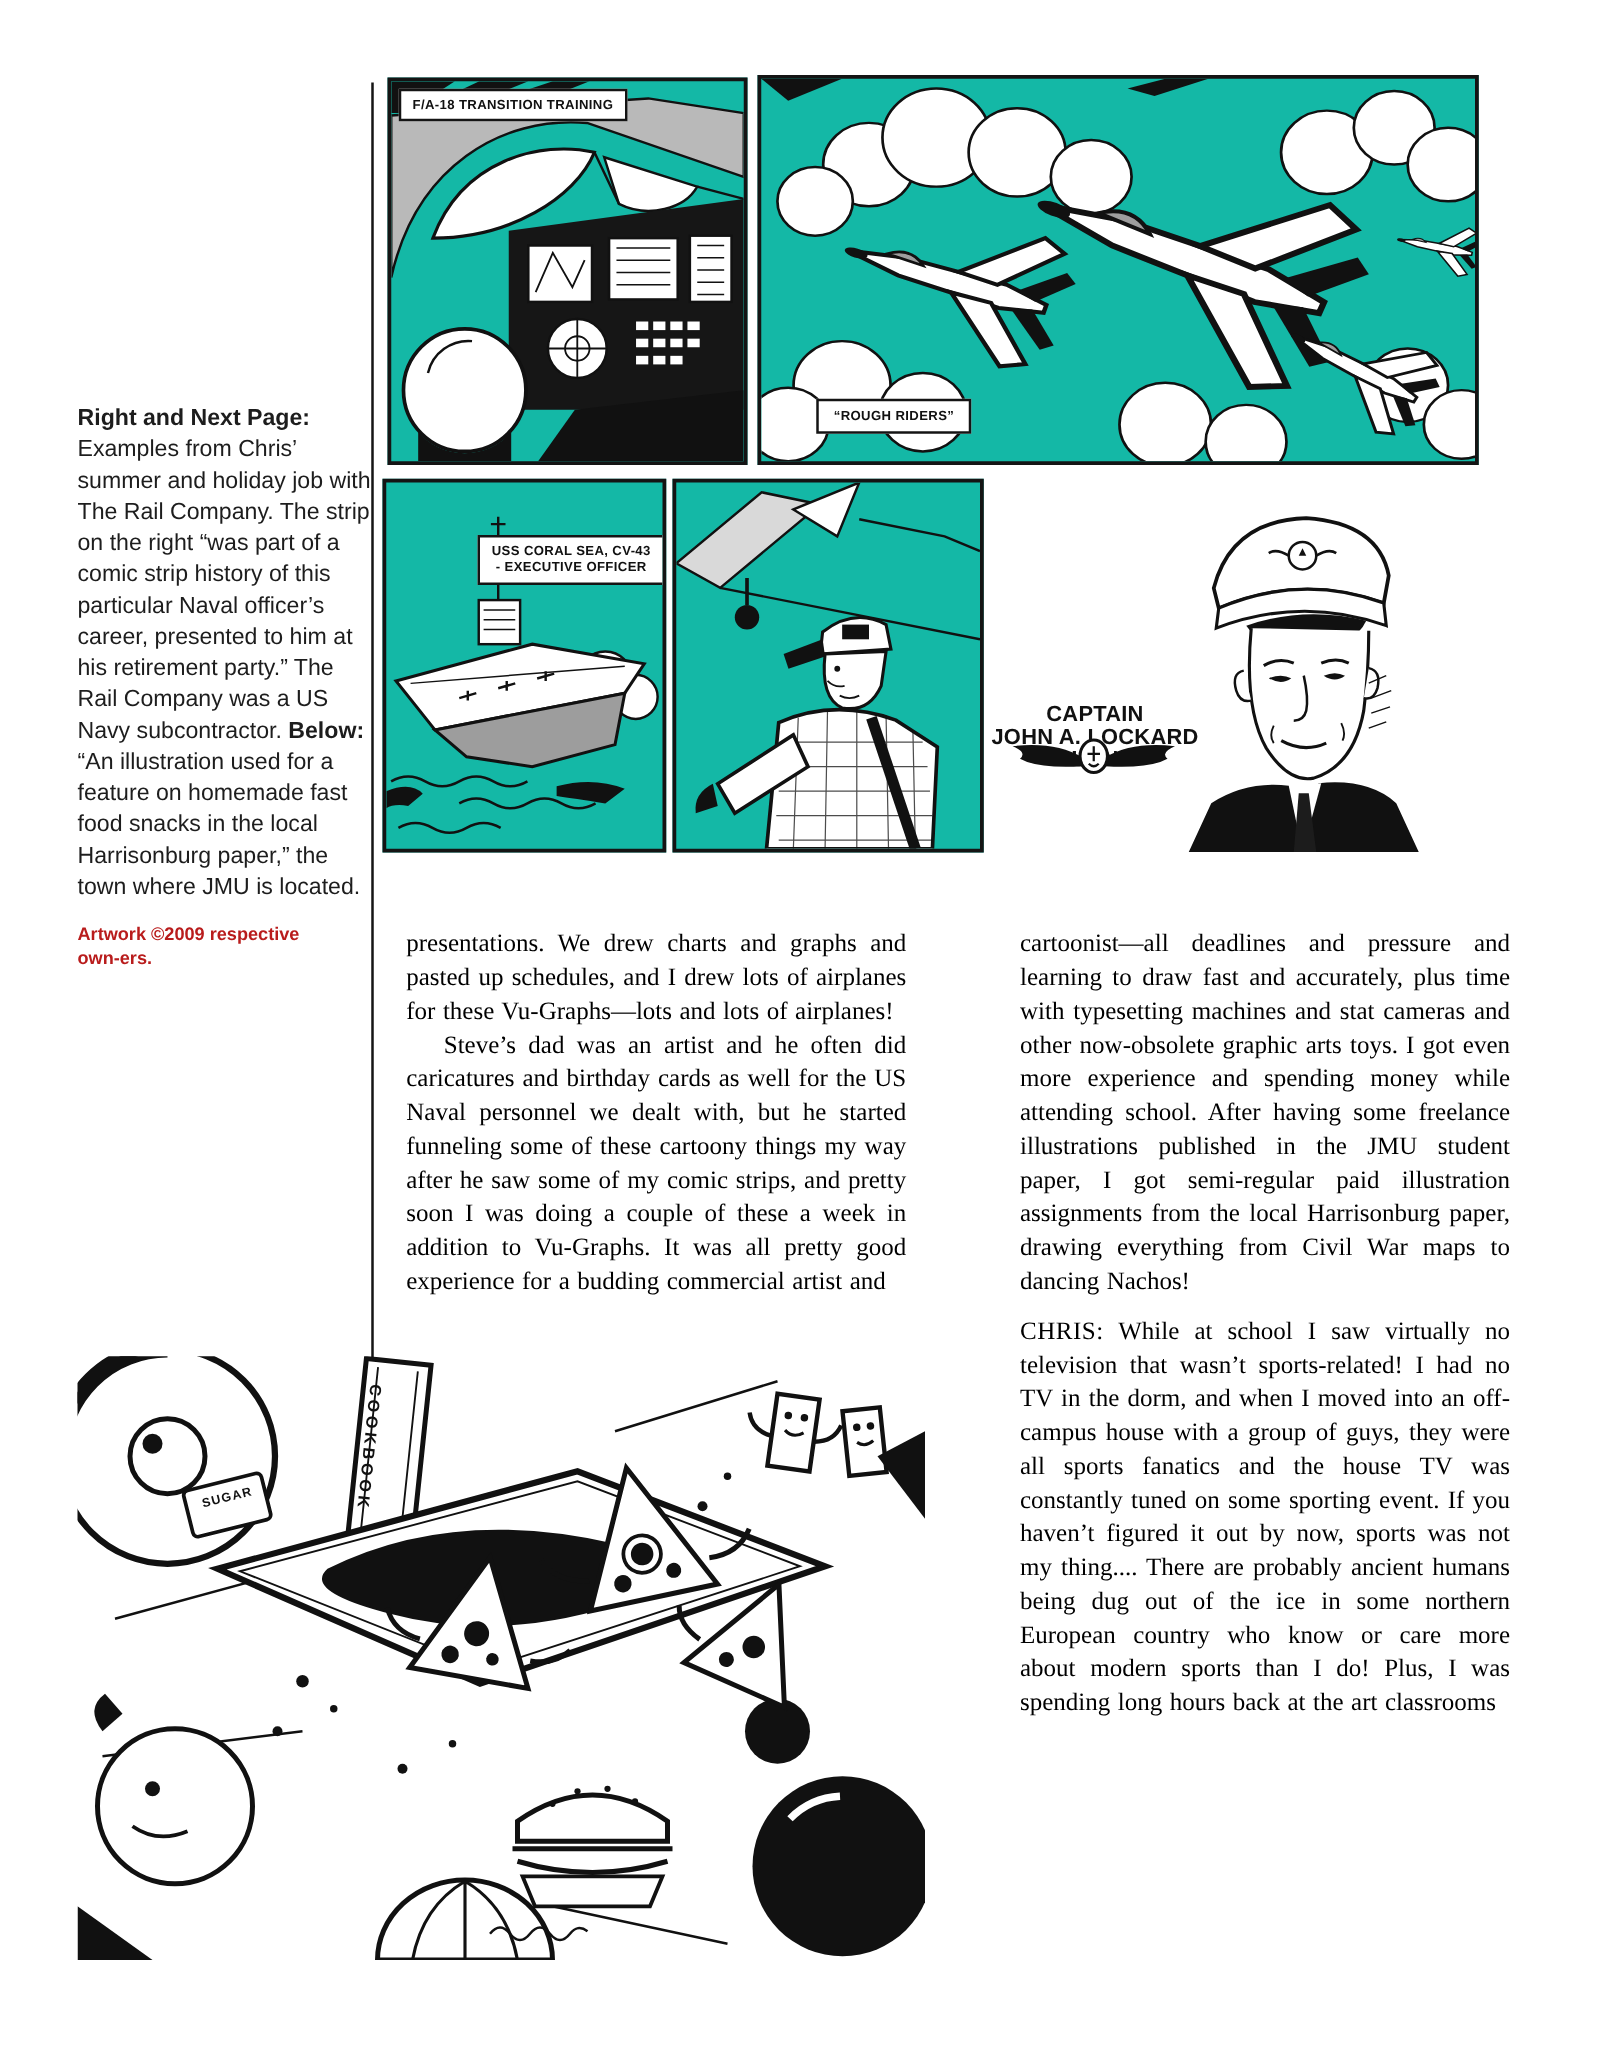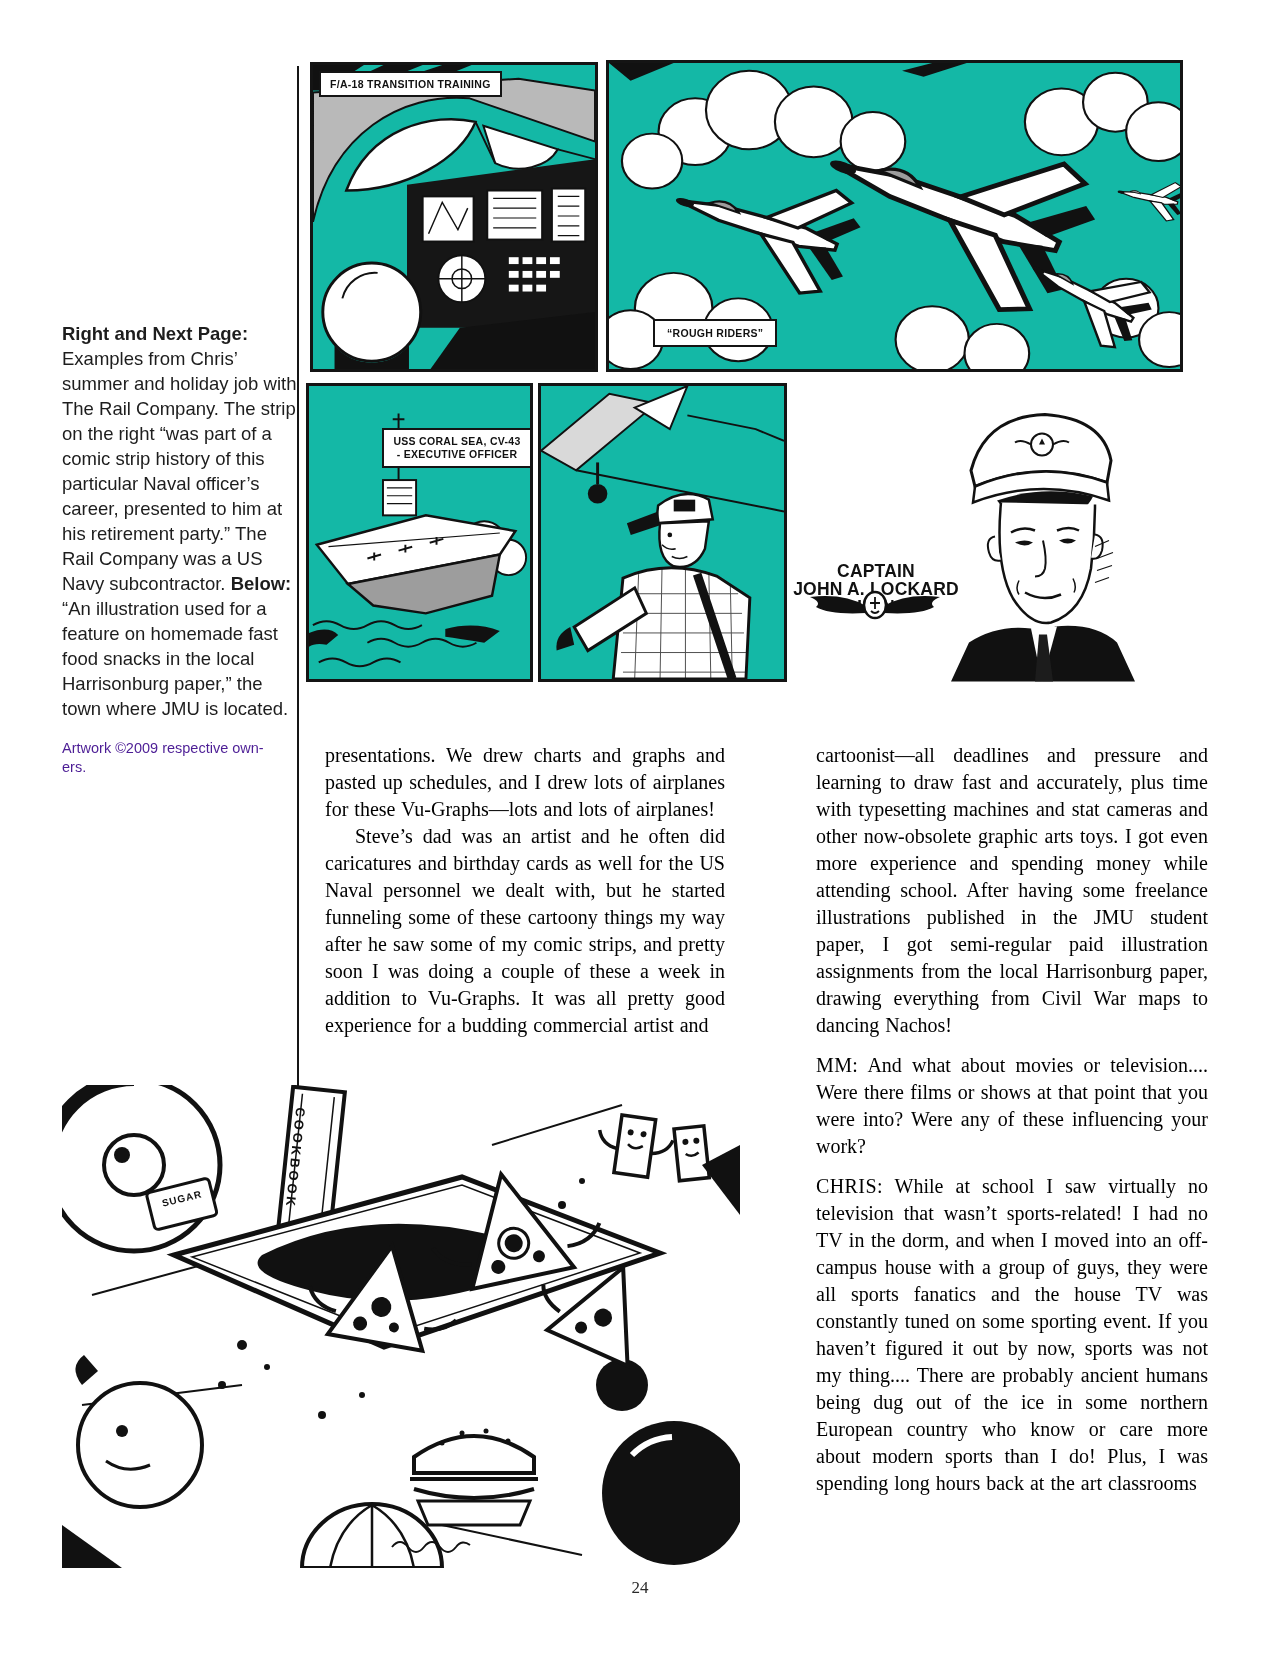--- a/index.html
+++ b/index.html
@@ -10,21 +10,21 @@
   }
   
   .sidebar {
     position:absolute; left:62px; top:302px; width:238px;
     font-family:"Liberation Sans", sans-serif; font-size:18.5px;
     line-height:25px; color:#1d1d1d;
   }
   .sidebar b { font-weight:bold; }
   .credit {
     margin-top:18px; width:205px;
-    font-size:14.5px; line-height:19px; color:#4c1d95;
+    font-size:14.5px; line-height:19px; color:#b91c1c;font-weight:bold;
   }
   .vrule { position:absolute; left:297px; top:66px; width:2px; height:1044px; background:#151515; }
 
   
   .panel {
     position:absolute; background:#14b8a6; border:3px solid #141414;
     box-sizing:border-box; overflow:hidden;
   }
   .panel svg { display:block; width:100%; height:100%; }
   .caption-box {
@@ -266,21 +266,20 @@
     </svg>
   </div>
 
   <div class="col" style="left:325px; top:742px; width:400px;">
     <p><span>presentations. We drew charts and graphs and pasted up schedules, and I drew lots of airplanes for these Vu-Graphs—lots and lots of airplanes!</span></p>
     <p class="indent"><span>Steve’s dad was an artist and he often did caricatures and birthday cards as well for the US Naval personnel we dealt with, but he started funneling some of these cartoony things my way after he saw some of my comic strips, and pretty soon I was doing a couple of these a week in addition to Vu-Graphs. It was all pretty good experience for a budding commercial artist and</span></p>
   </div>
 
   <div class="col" style="left:816px; top:742px; width:392px;font-family:Liberation Serif, serif;">
     <p><span>cartoonist—all deadlines and pressure and learning to draw fast and accurately, plus time with typesetting machines and stat cameras and other now-obsolete graphic arts toys. I got even more experience and spending money while attending school. After having some freelance illustrations published in the JMU student paper, I got semi-regular paid illustration assignments from the local Harrisonburg paper, drawing everything from Civil War maps to dancing Nachos!</span></p>
-    <p class="gap"><span class="speaker">MM:</span> <span>And what about movies or television.... Were there films or shows at that point that you were into? Were any of these influencing your work?</span></p>
     <p class="gap"><span class="speaker">CHRIS:</span> <span>While at school I saw virtually no television that wasn’t sports-related! I had no TV in the dorm, and when I moved into an off-campus house with a group of guys, they were all sports fanatics and the house TV was constantly tuned on some sporting event. If you haven’t figured it out by now, sports was not my thing.... There are probably ancient humans being dug out of the ice in some northern European country who know or care more about modern sports than I do! Plus, I was spending long hours back at the art classrooms</span></p>
   </div>
 
   <div class="art">
     <svg viewBox="0 0 678 483">
       <g stroke="#111" stroke-width="2">
         <path d="M30,210 L250,150"></path>
           <path d="M20,320 L180,300"></path>
           <path d="M430,60 L560,20"></path>
           <path d="M380,440 L520,470"></path>
@@ -367,15 +366,14 @@
           <circle cx="300" cy="310" r="3"></circle>
       </g>
       <path d="M0,440 L60,483 L0,483 Z" fill="#111"></path>
       <path d="M678,60 L678,130 L640,80 Z" fill="#111"></path>
       <path d="M330,462 q8,-10 16,0 q8,10 16,0 q8,-10 16,0 q8,10 16,0 q6,-8 14,-2" stroke="#111" stroke-width="2" fill="none"></path>
     </svg>
     <span class="art-label-cookbook">COOKBOOK</span>
     <span class="art-label-sugar">SUGAR</span>
   </div>
 
-  <div class="page-number">24</div>
 
 </div>
 
 </body></html>

